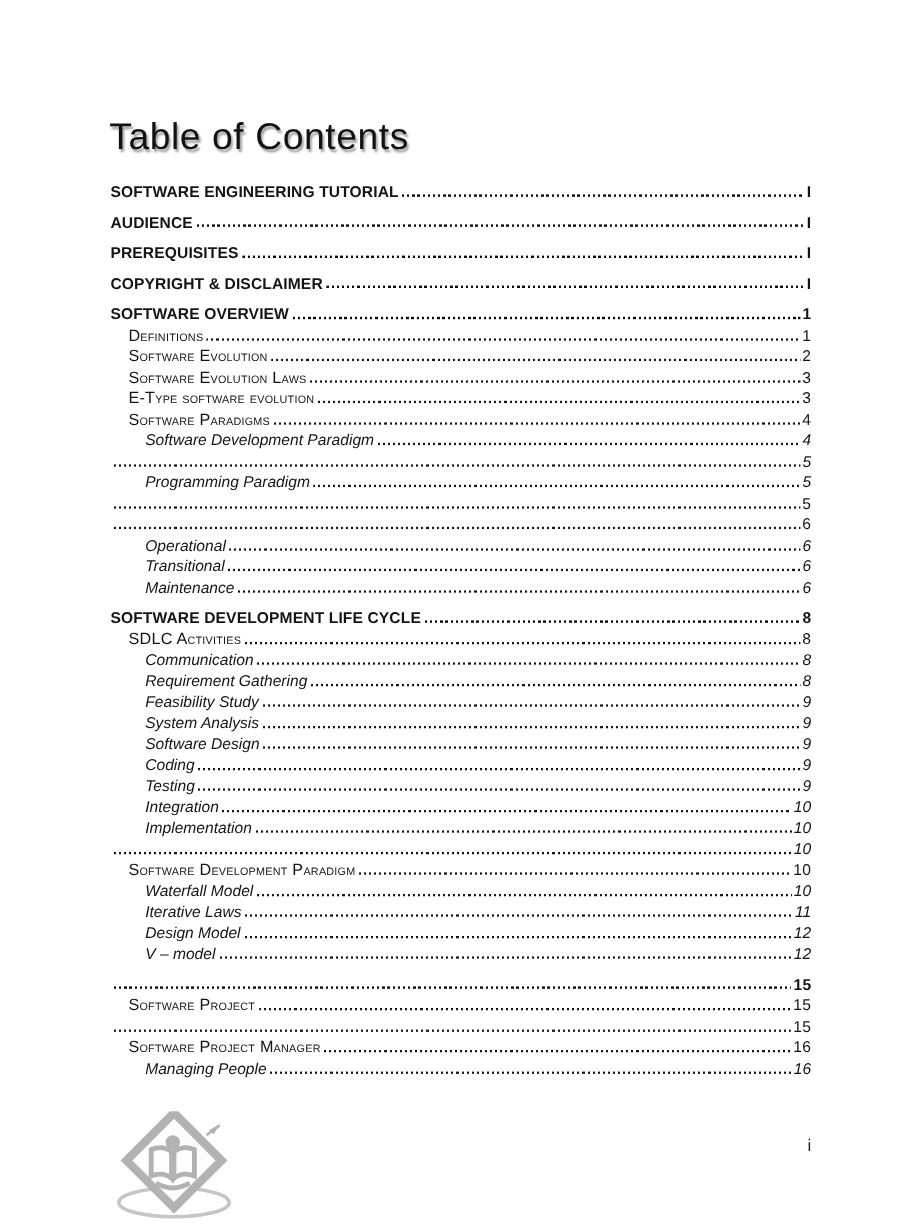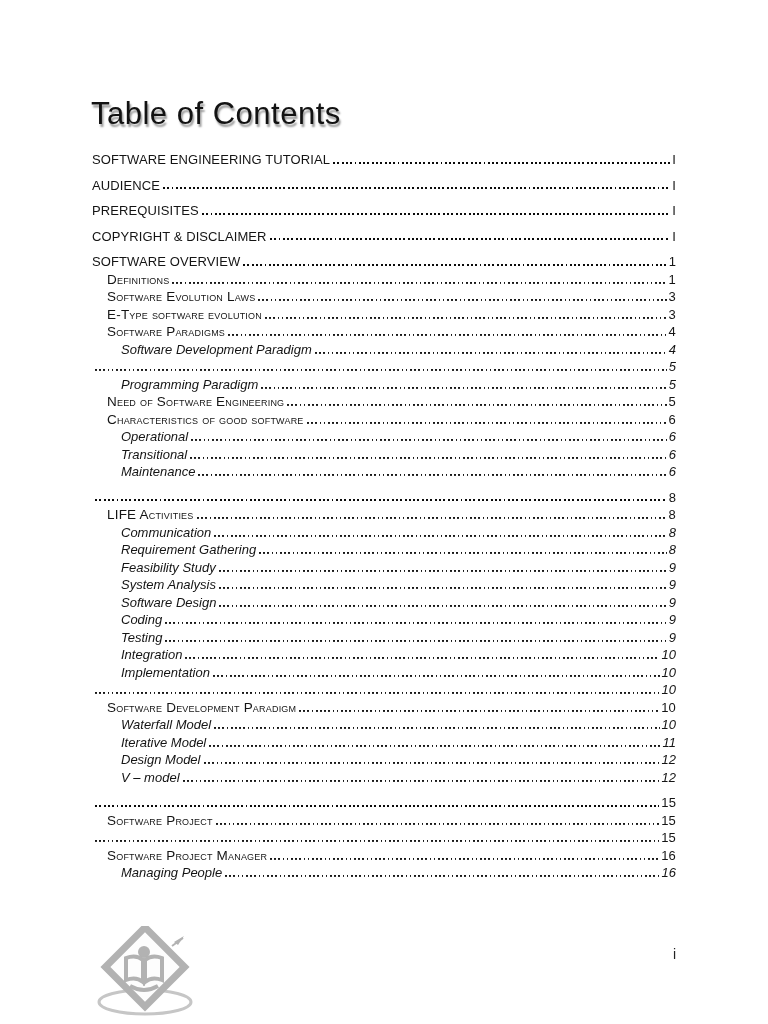--- a/index.html
+++ b/index.html
@@ -35,21 +35,21 @@
   }
   .toc-row {
     display: flex;
     align-items: baseline;
     height: 17.5px;
     font-size: 13px;
     line-height: 17.5px;
     white-space: nowrap;
   }
   .toc-row.level1 {
-    font-weight: normal;
+    font-weight: bold;
     margin-top: 8px;
     letter-spacing: 0.1px;
   }
   .toc-row.level2 .label,
   .toc-row.level2 .pagenum {
     font-variant: small-caps;
     letter-spacing: 0.2px;
   }
   .toc-row.level2 .label { font-size: 13.5px; }
   .toc-row.level2 .pagenum { font-variant: normal; }
@@ -117,20 +117,25 @@
         <span class="label">SOFTWARE OVERVIEW</span>
         <span class="leader"></span>
         <span class="pagenum">1</span>
       </div>
       <div class="toc-row level2">
         <span class="label">Definitions</span>
         <span class="leader"></span>
         <span class="pagenum">1</span>
       </div>
       <div class="toc-row level2">
+        <span class="label">Software Evolution</span>
+        <span class="leader"></span>
+        <span class="pagenum">2</span>
+      </div>
+      <div class="toc-row level2">
         <span class="label">Software Evolution Laws</span>
         <span class="leader"></span>
         <span class="pagenum">3</span>
       </div>
       <div class="toc-row level2">
         <span class="label">E-Type software evolution</span>
         <span class="leader"></span>
         <span class="pagenum">3</span>
       </div>
       <div class="toc-row level2">
@@ -146,50 +151,49 @@
       <div class="toc-row level3">
         <span class="leader"></span>
         <span class="pagenum">5</span>
       </div>
       <div class="toc-row level3">
         <span class="label">Programming Paradigm</span>
         <span class="leader"></span>
         <span class="pagenum">5</span>
       </div>
       <div class="toc-row level2">
-        <span class="label">Need of Software Engineering</span>
         <span class="leader"></span>
         <span class="pagenum">5</span>
       </div>
       <div class="toc-row level2">
-        <span class="label">Characteristics of good software</span>
         <span class="leader"></span>
         <span class="pagenum">6</span>
       </div>
       <div class="toc-row level3">
         <span class="label">Operational</span>
         <span class="leader"></span>
         <span class="pagenum">6</span>
       </div>
       <div class="toc-row level3">
         <span class="label">Transitional</span>
         <span class="leader"></span>
         <span class="pagenum">6</span>
       </div>
       <div class="toc-row level3">
         <span class="label">Maintenance</span>
         <span class="leader"></span>
         <span class="pagenum">6</span>
       </div>
       <div class="toc-row level1">
+        <span class="label">SOFTWARE DEVELOPMENT LIFE CYCLE</span>
         <span class="leader"></span>
         <span class="pagenum">8</span>
       </div>
       <div class="toc-row level2">
-        <span class="label">LIFE Activities</span>
+        <span class="label">SDLC Activities</span>
         <span class="leader"></span>
         <span class="pagenum">8</span>
       </div>
       <div class="toc-row level3">
         <span class="label">Communication</span>
         <span class="leader"></span>
         <span class="pagenum">8</span>
       </div>
       <div class="toc-row level3">
         <span class="label">Requirement Gathering</span>
@@ -239,21 +243,21 @@
         <span class="label">Software Development Paradigm</span>
         <span class="leader"></span>
         <span class="pagenum">10</span>
       </div>
       <div class="toc-row level3">
         <span class="label">Waterfall Model</span>
         <span class="leader"></span>
         <span class="pagenum">10</span>
       </div>
       <div class="toc-row level3">
-        <span class="label">Iterative Model</span>
+        <span class="label">Iterative Laws</span>
         <span class="leader"></span>
         <span class="pagenum">11</span>
       </div>
       <div class="toc-row level3">
         <span class="label">Design Model</span>
         <span class="leader"></span>
         <span class="pagenum">12</span>
       </div>
       <div class="toc-row level3">
         <span class="label">V – model</span>

